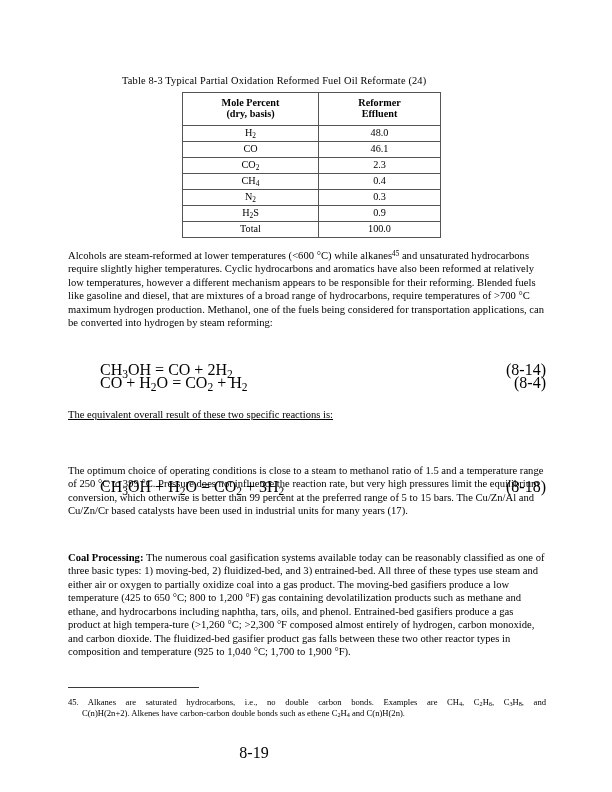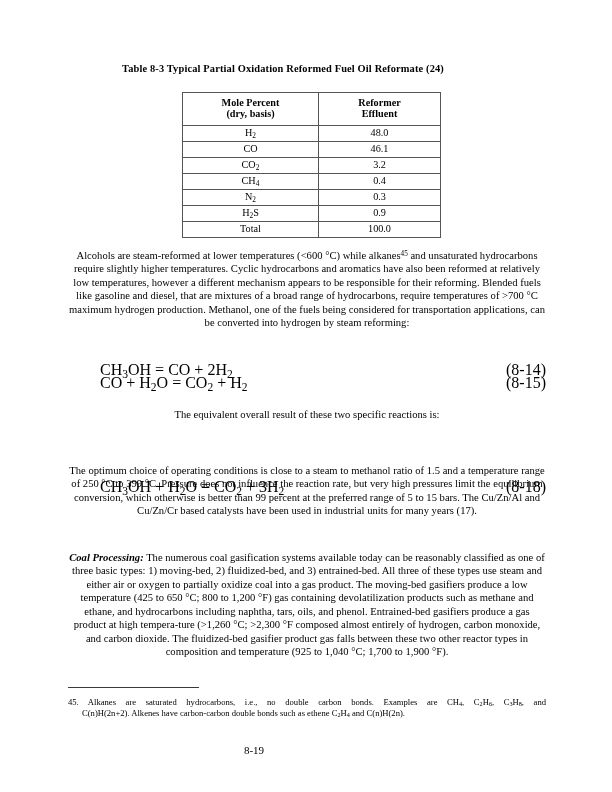--- a/index.html
+++ b/index.html
@@ -16,24 +16,24 @@
     width: 612px;
     height: 792px;
     background: #ffffff;
     overflow: hidden;
   }
 
   
   .table-caption {
     position: absolute;
     left: 122px;
-    top: 63px;
+    top: 75px;
     width: 420px;
     font-size: 10.4px;
-    font-weight: bold;
+    font-weight: normal;
     letter-spacing: 0.15px;
     white-space: nowrap;
   }
 
   
   .data-table-wrap {
     position: absolute;
     left: 182px;
     top: 92px;
     width: 248px;
@@ -70,24 +70,24 @@
   
   .body-col {
     position: absolute;
     left: 68px;
     width: 478px;
   }
   p.para {
     margin: 0;
     font-size: 10.6px;
     line-height: 13.45px;
-    text-align: center;
+    text-align: left;
   }
   .p1 { top: 249px; }
-  .p2 { top: 408px; }
+  .p2 { top: 408px; text-decoration: underline; }
   .p3 { top: 464px; }
   .p4 { top: 551px; }
 
   .eqblock {
     position: absolute;
     left: 68px;
     width: 478px;
     font-size: 16px;
     line-height: 13.45px;
   }
@@ -103,21 +103,20 @@
     white-space: nowrap;
   }
   .eqnum {
     position: absolute;
     right: 0px;
     white-space: nowrap;
   }
 
   .bolditalic {
     font-weight: bold;
-    font-style: italic;
   }
 
   
   .footnote-rule {
     position: absolute;
     left: 68px;
     top: 687px;
     width: 131px;
     height: 0;
     border-top: 0.8px solid #3a3a3a;
@@ -134,21 +133,21 @@
   .footnote .fn-line1 { display: block; text-align: justify; text-align-last: justify; }
   .footnote .fn-line2 { display: block; padding-left: 14px; }
 
   
   .page-number {
     position: absolute;
     left: 0;
     top: 744px;
     width: 508px;
     text-align: center;
-    font-size: 11px;
+    font-size: 16px;
   }
 </style>
 </head>
 <body>
 
 <div class="page">
 
   <div class="table-caption">Table 8-3  Typical Partial Oxidation Reformed Fuel Oil Reformate (24)</div>
 
   <div class="data-table-wrap">
@@ -169,21 +168,21 @@
           <tr>
             <td class="col-a">H<sub>2</sub></td>
             <td class="col-b">48.0</td>
           </tr>
           <tr>
             <td class="col-a">CO</td>
             <td class="col-b">46.1</td>
           </tr>
           <tr>
             <td class="col-a">CO<sub>2</sub></td>
-            <td class="col-b">3.2</td>
+            <td class="col-b">2.3</td>
           </tr>
           <tr>
             <td class="col-a">CH<sub>4</sub></td>
             <td class="col-b">0.4</td>
           </tr>
           <tr>
             <td class="col-a">N<sub>2</sub></td>
             <td class="col-b">0.3</td>
           </tr>
           <tr>
@@ -202,21 +201,21 @@
     <p class="para">Alcohols are steam-reformed at lower temperatures (&lt;600 °C) while alkanes<sup>45</sup> and unsaturated hydrocarbons require slightly higher temperatures.  Cyclic hydrocarbons and aromatics have also been reformed at relatively low temperatures, however a different mechanism appears to be responsible for their reforming.  Blended fuels like gasoline and diesel, that are mixtures of a broad range of hydrocarbons, require temperatures of &gt;700 °C maximum hydrogen production.  Methanol, one of the fuels being considered for transportation applications, can be converted into hydrogen by steam reforming:</p>
   </div>
 
   <div class="eqblock eq1">
     <div class="eqrow">
       <span class="eqtext">CH<sub>3</sub>OH = CO + 2H<sub>2</sub></span>
       <span class="eqnum">(8-14)</span>
     </div>
     <div class="eqrow">
       <span class="eqtext">CO + H<sub>2</sub>O = CO<sub>2</sub> + H<sub>2</sub></span>
-      <span class="eqnum">(8-15)</span>
+      <span class="eqnum">(8-4)</span>
     </div>
   </div>
 
   <div class="body-col p2">
     <p class="para">The equivalent overall result of these two specific reactions is:</p>
   </div>
 
   <div class="eqblock eq2">
     <div class="eqrow">
       <span class="eqtext">CH<sub>3</sub>OH + H<sub>2</sub>O = CO<sub>2</sub> + 3H<sub>2</sub></span>

